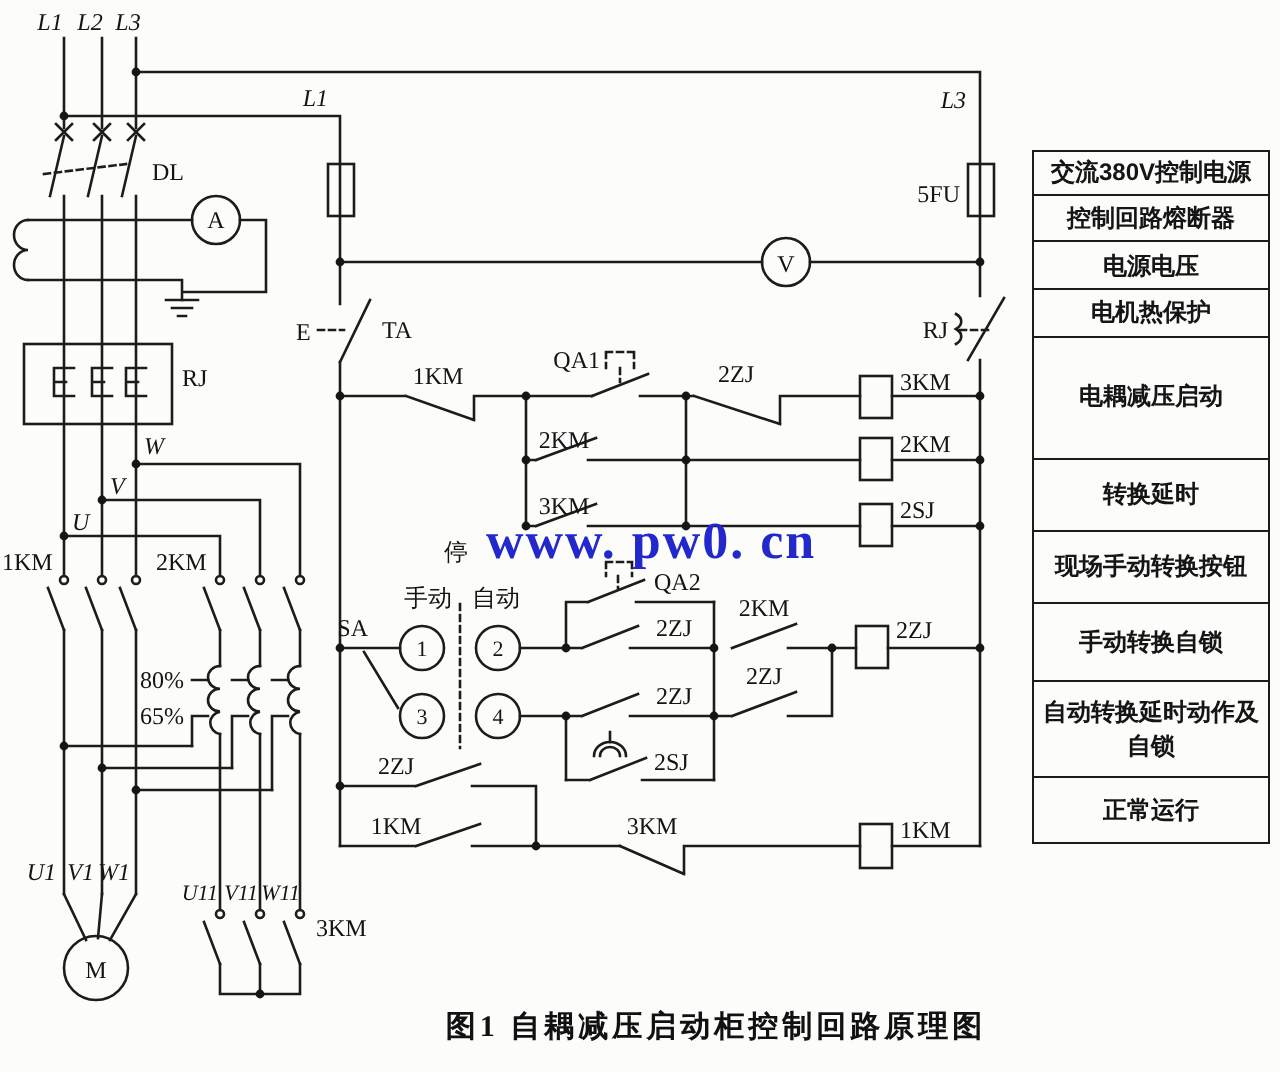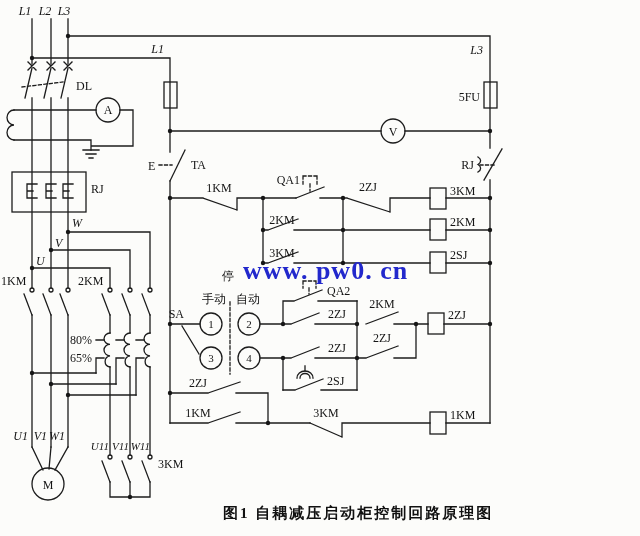--- a/index.html
+++ b/index.html
@@ -258,17 +258,29 @@
         <circle class="dot" cx="357" cy="324" r="2.2"></circle>
     <circle class="dot" cx="283" cy="358" r="2.2"></circle>
         <circle class="dot" cx="357" cy="358" r="2.2"></circle>
     <circle class="dot" cx="416" cy="324" r="2.2"></circle>
         <circle class="dot" cx="490" cy="324" r="2.2"></circle>
     <circle class="dot" cx="268" cy="423" r="2.2"></circle>
         <circle class="dot" cx="130" cy="497" r="2.2"></circle>
   </g>
 </svg>
 
+  <div class="sidetable">
+    <div class="trow" style="height:23px">交流380V控制电源</div>
+    <div class="trow" style="height:25px">控制回路熔断器</div>
+    <div class="trow" style="height:25px">电源电压</div>
+    <div class="trow" style="height:25px">电机热保护</div>
+    <div class="trow" style="height:62px">电耦减压启动</div>
+    <div class="trow" style="height:38px">转换延时</div>
+    <div class="trow" style="height:37px">现场手动转换按钮</div>
+    <div class="trow" style="height:40px">手动转换自锁</div>
+    <div class="trow" style="height:50px">自动转换延时动作及自锁</div>
+    <div class="trow" style="height:34px">正常运行</div>
+  </div>
 
   <div class="watermark" style="color: rgb(34, 40, 204); font-family: Liberation Serif, serif;">www. pw0. cn</div>
   <div class="caption">图1  自耦减压启动柜控制回路原理图</div>
 
 </div>
 
 </body></html>

